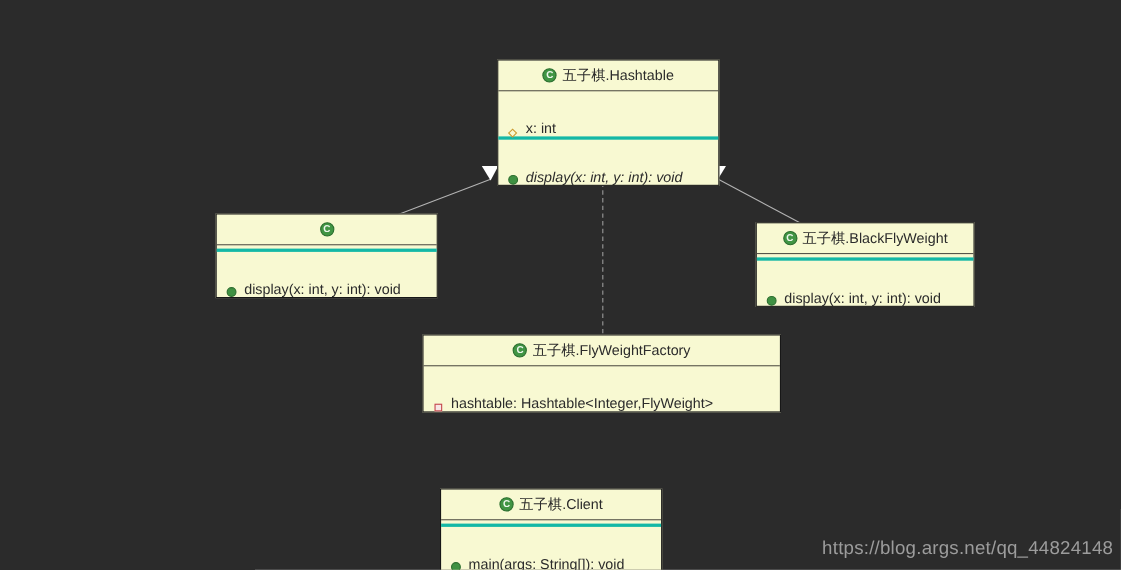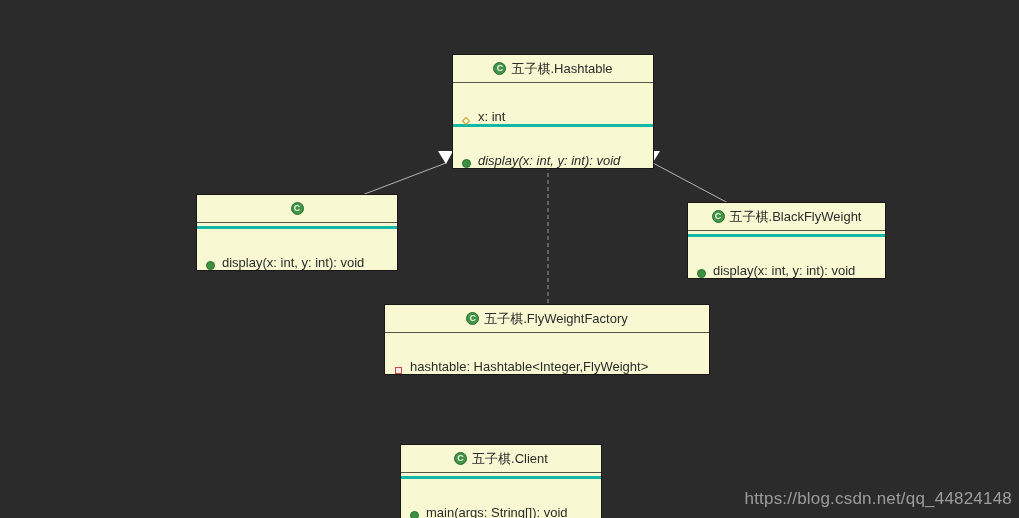--- a/index.html
+++ b/index.html
@@ -200,15 +200,15 @@
     <div class="compartment methods">
       <div class="member static">
         <span class="icon-slot">
             <span class="icon-circle"></span>
           </span>
         <span class="member-text">main(args: String[]): void</span>
       </div>
     </div>
   </div>
 
-  <div id="watermark">https://blog.csdn.net/qq_44824148</div>
+  <div id="watermark">https://blog.args.net/qq_44824148</div>
 
 </div>
 
 </body></html>

